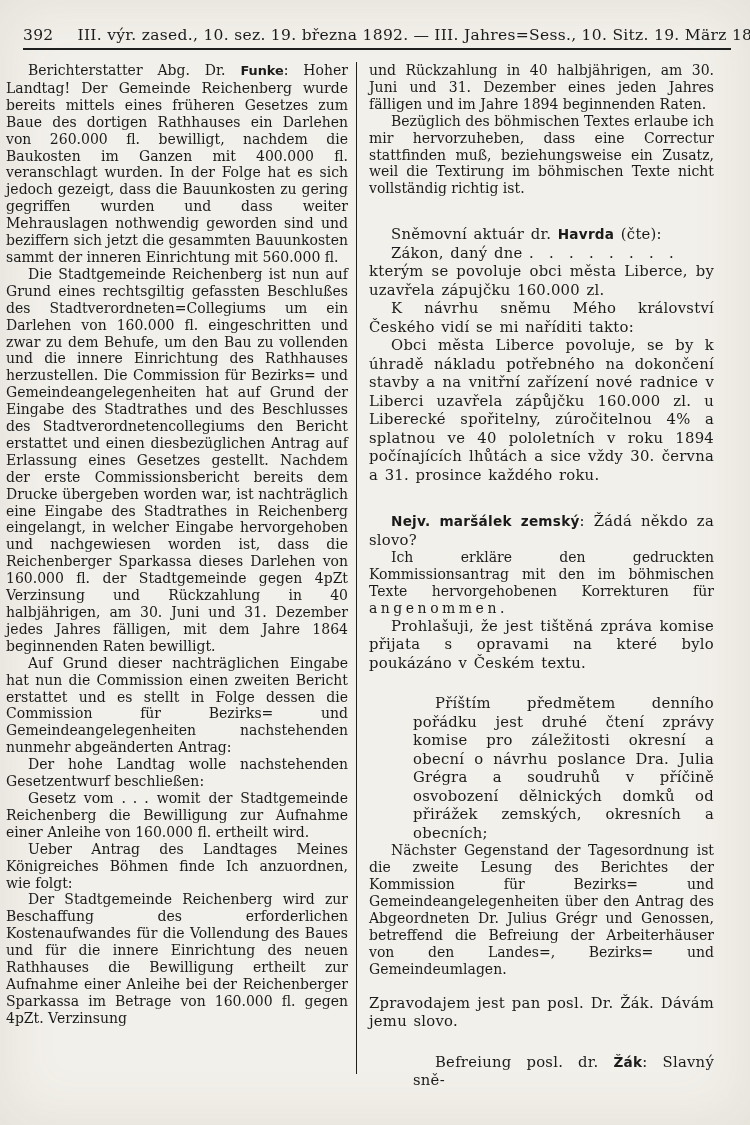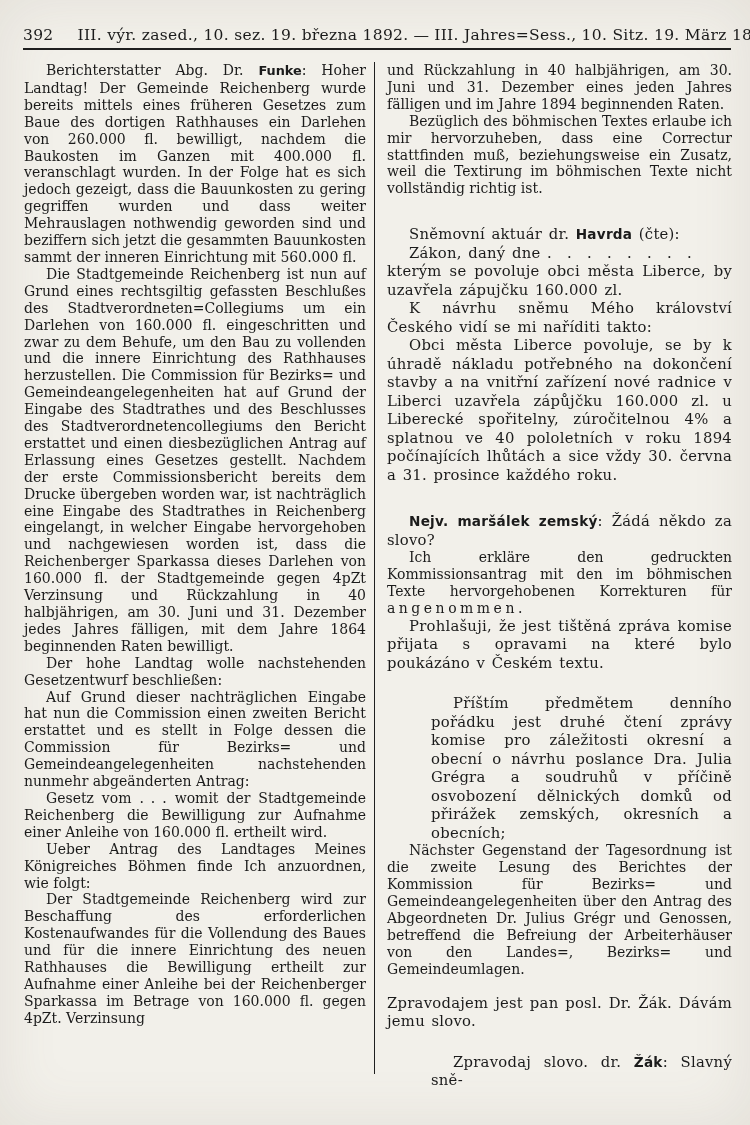--- a/index.html
+++ b/index.html
@@ -18,21 +18,21 @@
     position:absolute;top:26px;left:23px;width:708px;
     border-bottom:2px solid #1f1f1f;
     padding-bottom:4px;
     font-size:15.5px;letter-spacing:0.3px;
     white-space:nowrap;
   }
   .pagenum{margin-right:24px;}
   .hdash{margin:0 5px;}
   
   .columns{
-    position:absolute;top:62px;left:24px;width:708px;
+    position:absolute;top:62px;left:6px;width:708px;
     display:flex;align-items:flex-start;
   }
   .col-left{width:342px;flex:none;}
   .divider{width:1px;flex:none;background:#1f1f1f;height:1012px;margin-left:8px;margin-right:12px;}
   .col-right{flex:1;min-width:0;}
   
   p{margin:0;text-align:justify;}
   .de{font-size:14px;line-height:16.9px;}
   .cz{font-size:14.8px;line-height:18.5px;letter-spacing:0.25px;word-spacing:1.6px;}
   .indent{text-indent:22px;}
@@ -49,22 +49,22 @@
 
   <div class="header">
     <span class="pagenum">392</span><span>III. výr. zased., 10. sez. 19. března 1892.</span><span class="hdash">—</span><span>III. Jahres=Sess., 10. Sitz. 19. März 1892.</span>
   </div>
 
   <div class="columns">
 
     <div class="col-left">
       <p class="de indent"><span>Berichterstatter Abg. Dr. </span><span class="b">Funke</span><span>: Hoher Landtag! Der Gemeinde Reichenberg wurde bereits mittels eines früheren Gesetzes zum Baue des dortigen Rathhauses ein Darlehen von 260.000 fl. bewilligt, nachdem die Baukosten im Ganzen mit 400.000 fl. veranschlagt wurden. In der Folge hat es sich jedoch gezeigt, dass die Bauunkosten zu gering gegriffen wurden und dass weiter Mehrauslagen nothwendig geworden sind und beziffern sich jetzt die gesammten Bauunkosten sammt der inneren Einrichtung mit 560.000 fl.</span></p>
       <p class="de indent"><span>Die Stadtgemeinde Reichenberg ist nun auf Grund eines rechtsgiltig gefassten Beschlußes des Stadtverordneten=Collegiums um ein Darlehen von 160.000 fl. eingeschritten und zwar zu dem Behufe, um den Bau zu vollenden und die innere Einrichtung des Rathhauses herzustellen. Die Commission für Bezirks= und Gemeindeangelegenheiten hat auf Grund der Eingabe des Stadtrathes und des Beschlusses des Stadtverordnetencollegiums den Bericht erstattet und einen diesbezüglichen Antrag auf Erlassung eines Gesetzes gestellt. Nachdem der erste Commissionsbericht bereits dem Drucke übergeben worden war, ist nachträglich eine Eingabe des Stadtrathes in Reichenberg eingelangt, in welcher Eingabe hervorgehoben und nachgewiesen worden ist, dass die Reichenberger Sparkassa dieses Darlehen von 160.000 fl. der Stadtgemeinde gegen 4pZt Verzinsung und Rückzahlung in 40 halbjährigen, am 30. Juni und 31. Dezember jedes Jahres fälligen, mit dem Jahre 1864 beginnenden Raten bewilligt.</span></p>
+      <p class="de indent"><span>Auf Grund dieser nachträglichen Eingabe hat nun die Commission einen zweiten Bericht erstattet und es stellt in Folge dessen die Commission für Bezirks= und Gemeindeangelegenheiten nachstehenden nunmehr abgeänderten Antrag:</span></p>
       <p class="de indent"><span>Der hohe Landtag wolle nachstehenden Gesetzentwurf beschließen:</span></p>
-      <p class="de indent"><span>Auf Grund dieser nachträglichen Eingabe hat nun die Commission einen zweiten Bericht erstattet und es stellt in Folge dessen die Commission für Bezirks= und Gemeindeangelegenheiten nachstehenden nunmehr abgeänderten Antrag:</span></p>
       <p class="de indent"><span>Gesetz vom . . . womit der Stadtgemeinde Reichenberg die Bewilligung zur Aufnahme einer Anleihe von 160.000 fl. ertheilt wird.</span></p>
       <p class="de indent"><span>Ueber Antrag des Landtages Meines Königreiches Böhmen finde Ich anzuordnen, wie folgt:</span></p>
       <p class="de indent"><span>Der Stadtgemeinde Reichenberg wird zur Beschaffung des erforderlichen Kostenaufwandes für die Vollendung des Baues und für die innere Einrichtung des neuen Rathhauses die Bewilligung ertheilt zur Aufnahme einer Anleihe bei der Reichenberger Sparkassa im Betrage von 160.000 fl. gegen 4pZt. Verzinsung</span></p>
     </div>
 
     <div class="divider"></div>
 
     <div class="col-right">
       <p class="de"><span>und Rückzahlung in 40 halbjährigen, am 30. Juni und 31. Dezember eines jeden Jahres fälligen und im Jahre 1894 beginnenden Raten.</span></p>
       <p class="de indent"><span>Bezüglich des böhmischen Textes erlaube ich mir hervorzuheben, dass eine Correctur stattfinden muß, beziehungsweise ein Zusatz, weil die Textirung im böhmischen Texte nicht vollständig richtig ist.</span></p>
@@ -72,17 +72,17 @@
       <p class="cz indent"><span>Zákon, daný dne . . . . . . . .</span></p>
       <p class="cz"><span>kterým se povoluje obci města Liberce, by uzavřela zápujčku 160.000 zl.</span></p>
       <p class="cz indent"><span>K návrhu sněmu Mého království Českého vidí se mi naříditi takto:</span></p>
       <p class="cz indent"><span>Obci města Liberce povoluje, se by k úhradě nákladu potřebného na dokončení stavby a na vnitřní zařízení nové radnice v Liberci uzavřela zápůjčku 160.000 zl. u Liberecké spořitelny, zúročitelnou 4% a splatnou ve 40 pololetních v roku 1894 počínajících lhůtách a sice vždy 30. června a 31. prosince každého roku.</span></p>
       <p class="cz indent gap"><span class="b">Nejv. maršálek zemský</span><span>: Žádá někdo za slovo?</span></p>
       <p class="de indent"><span>Ich erkläre den gedruckten Kommissionsantrag mit den im böhmischen Texte hervorgehobenen Korrekturen für </span><span class="sp">angenommen</span><span>.</span></p>
       <p class="cz indent"><span>Prohlašuji, že jest tištěná zpráva komise přijata s opravami na které bylo poukázáno v Českém textu.</span></p>
       <p class="cz indent gap-lg"><span>Příštím předmětem denního pořádku jest druhé čtení zprávy komise pro záležitosti okresní a obecní o návrhu poslance Dra. Julia Grégra a soudruhů v příčině osvobození dělnických domků od přirážek zemských, okresních a obecních;</span></p>
       <p class="de indent"><span>Nächster Gegenstand der Tagesordnung ist die zweite Lesung des Berichtes der Kommission für Bezirks= und Gemeindeangelegenheiten über den Antrag des Abgeordneten Dr. Julius Grégr und Genossen, betreffend die Befreiung der Arbeiterhäuser von den Landes=, Bezirks= und Gemeindeumlagen.</span></p>
       <p class="cz gap-sm"><span>Zpravodajem jest pan posl. Dr. Žák. Dávám jemu slovo.</span></p>
-      <p class="cz indent gap-lg"><span>Zpravodaj slovo. dr. </span><span class="b">Žák</span><span>: Slavný sně-</span></p>
+      <p class="cz indent gap-lg"><span>Befreiung posl. dr. </span><span class="b">Žák</span><span>: Slavný sně-</span></p>
     </div>
 
   </div>
 </div>
 
 </body></html>

